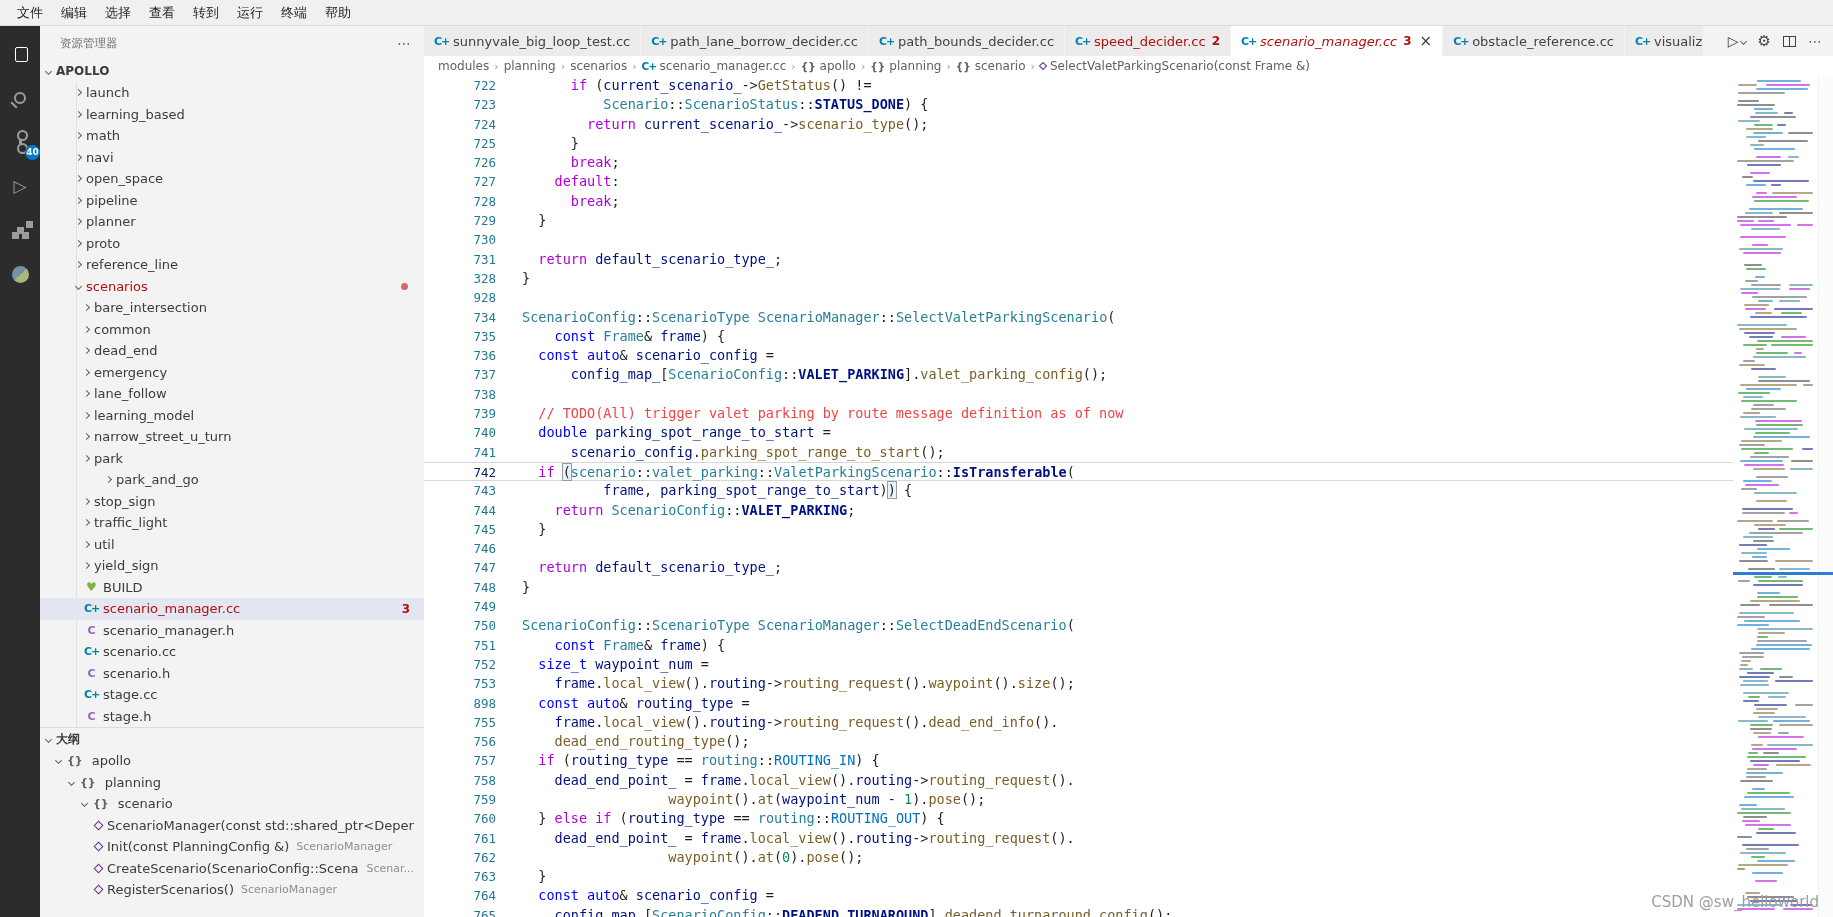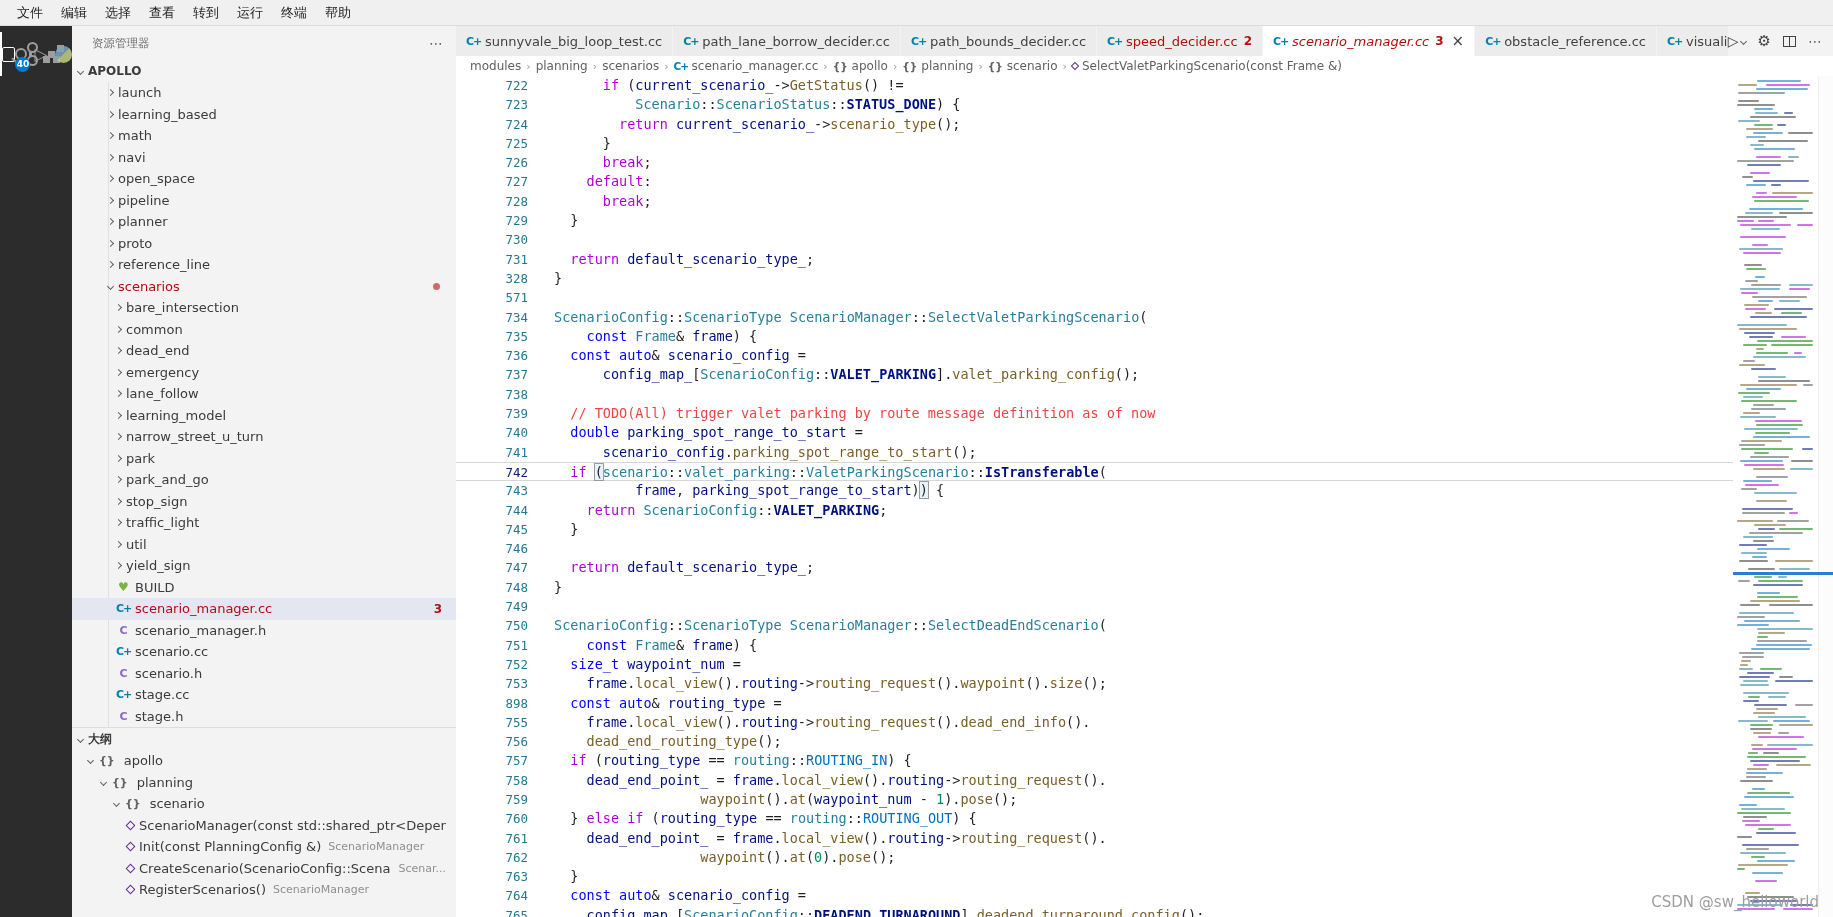--- a/index.html
+++ b/index.html
@@ -7,21 +7,21 @@
   body { font-family:"DejaVu Sans","Liberation Sans",sans-serif; font-size:13px; color:#3b3b3b; background:#fff; }
 
   
   .titlebar { height:26px; background:#f0f0f0; border-bottom:1px solid #dcdcdc; display:flex; align-items:center; padding-left:8px; }
   .menu-item { padding:0 9px; color:#1f1f1f; font-size:13px; cursor:default; }
 
   
   .main { display:flex; height:891px; }
 
   
-  .actbar { width:72px; background:#2c2c2c; display:flex; flex-direction:row; align-items:flex-start; padding-top:6px; flex:none; }
+  .actbar { width:40px; background:#2c2c2c; display:flex; flex-direction:column; align-items:center; padding-top:6px; flex:none; }
   .act { width:48px; height:44px; display:flex; align-items:center; justify-content:center; position:relative; color:#9d9d9d; }
   .act.active { color:#fff; border-left:2px solid #fff; }
   .ic-files { width:13px; height:15px; border:1.5px solid currentColor; border-radius:2px; position:relative; background:#2c2c2c; }
   .ic-files::before { content:""; position:absolute; left:3px; top:-5px; width:13px; height:15px; border:1.5px solid currentColor; border-radius:2px; z-index:-1; }
   .ic-search { width:12px; height:12px; border:2px solid currentColor; border-radius:50%; position:relative; }
   .ic-search::after { content:""; position:absolute; left:-6px; top:10px; width:8px; height:2px; background:currentColor; transform:rotate(45deg); }
   .ic-scm { width:3px; height:16px; background:currentColor; position:relative; border-radius:2px; }
   .ic-scm::before { content:""; position:absolute; left:-2px; top:-4px; width:7px; height:7px; border-radius:50%; background:#2c2c2c; border:2px solid currentColor; }
   .ic-scm::after { content:""; position:absolute; left:-2px; bottom:-4px; width:7px; height:7px; border-radius:50%; background:#2c2c2c; border:2px solid currentColor; }
   .badge { position:absolute; right:4px; bottom:4px; background:#007acc; color:#fff; font-size:9px; line-height:14px; min-width:15px; height:15px; border-radius:8px; text-align:center; font-weight:bold; }
@@ -241,21 +241,21 @@
         <div class="trow" style="padding-left: 44px;">
           <span class="chv right"></span>
           <span class="lbl">narrow_street_u_turn</span>
           <span class="spacer"></span>
         </div>
         <div class="trow" style="padding-left: 44px;">
           <span class="chv right"></span>
           <span class="lbl">park</span>
           <span class="spacer"></span>
         </div>
-        <div class="trow" style="padding-left: 44px;">
+        <div class="trow" style="padding-left: 66px;">
           <span class="chv right"></span>
           <span class="lbl">park_and_go</span>
           <span class="spacer"></span>
         </div>
         <div class="trow" style="padding-left: 44px;">
           <span class="chv right"></span>
           <span class="lbl">stop_sign</span>
           <span class="spacer"></span>
         </div>
         <div class="trow" style="padding-left: 44px;">
@@ -438,21 +438,21 @@
           <div class="line"><span class="ln">723</span><span class="lc"><span class="ig"></span><span class="ig b"></span><span class="ig b"></span><span class="ig b"></span><span class="ig b"></span><span class="tk-t">Scenario</span><span class="tk-p">::</span><span class="tk-t">ScenarioStatus</span><span class="tk-p">::</span><span class="tk-e2">STATUS_DONE</span><span class="tk-p">) {</span></span></div>
           <div class="line"><span class="ln">724</span><span class="lc"><span class="ig"></span><span class="ig b"></span><span class="ig b"></span><span class="ig b"></span><span class="tk-k">return</span><span class="tk-p"> </span><span class="tk-v">current_scenario_</span><span class="tk-p">-&gt;</span><span class="tk-f">scenario_type</span><span class="tk-p">();</span></span></div>
           <div class="line"><span class="ln">725</span><span class="lc"><span class="ig"></span><span class="ig b"></span><span class="ig b"></span><span class="tk-p">}</span></span></div>
           <div class="line"><span class="ln">726</span><span class="lc"><span class="ig"></span><span class="ig b"></span><span class="ig b"></span><span class="tk-k">break</span><span class="tk-p">;</span></span></div>
           <div class="line"><span class="ln">727</span><span class="lc"><span class="ig"></span><span class="ig b"></span><span class="tk-k">default</span><span class="tk-p">:</span></span></div>
           <div class="line"><span class="ln">728</span><span class="lc"><span class="ig"></span><span class="ig b"></span><span class="ig b"></span><span class="tk-k">break</span><span class="tk-p">;</span></span></div>
           <div class="line"><span class="ln">729</span><span class="lc"><span class="ig"></span><span class="tk-p">}</span></span></div>
           <div class="line"><span class="ln">730</span><span class="lc"><span class="ig"></span><span class="ig b"></span></span></div>
           <div class="line"><span class="ln">731</span><span class="lc"><span class="ig"></span><span class="tk-k">return</span><span class="tk-p"> </span><span class="tk-v">default_scenario_type_</span><span class="tk-p">;</span></span></div>
           <div class="line"><span class="ln">328</span><span class="lc"><span class="tk-p">}</span></span></div>
-          <div class="line"><span class="ln">571</span><span class="lc"></span></div>
+          <div class="line"><span class="ln">928</span><span class="lc"></span></div>
           <div class="line"><span class="ln">734</span><span class="lc"><span class="tk-t">ScenarioConfig</span><span class="tk-p">::</span><span class="tk-t">ScenarioType</span><span class="tk-p"> </span><span class="tk-t">ScenarioManager</span><span class="tk-p">::</span><span class="tk-t">SelectValetParkingScenario</span><span class="tk-p">(</span></span></div>
           <div class="line"><span class="ln">735</span><span class="lc"><span class="ig"></span><span class="ig b"></span><span class="tk-s">const</span><span class="tk-p"> </span><span class="tk-t">Frame</span><span class="tk-p">&amp; </span><span class="tk-v">frame</span><span class="tk-p">) {</span></span></div>
           <div class="line"><span class="ln">736</span><span class="lc"><span class="ig"></span><span class="tk-s">const</span><span class="tk-p"> </span><span class="tk-s">auto</span><span class="tk-p">&amp; </span><span class="tk-v">scenario_config</span><span class="tk-p"> =</span></span></div>
           <div class="line"><span class="ln">737</span><span class="lc"><span class="ig"></span><span class="ig b"></span><span class="ig b"></span><span class="tk-v">config_map_</span><span class="tk-p">[</span><span class="tk-t">ScenarioConfig</span><span class="tk-p">::</span><span class="tk-e2">VALET_PARKING</span><span class="tk-p">].</span><span class="tk-f">valet_parking_config</span><span class="tk-p">();</span></span></div>
           <div class="line"><span class="ln">738</span><span class="lc"><span class="ig"></span><span class="ig b"></span></span></div>
           <div class="line"><span class="ln">739</span><span class="lc"><span class="ig"></span><span class="tk-c">// TODO(All) trigger valet parking by route message definition as of now</span></span></div>
           <div class="line"><span class="ln">740</span><span class="lc"><span class="ig"></span><span class="tk-s">double</span><span class="tk-p"> </span><span class="tk-v">parking_spot_range_to_start</span><span class="tk-p"> =</span></span></div>
           <div class="line"><span class="ln">741</span><span class="lc"><span class="ig"></span><span class="ig b"></span><span class="ig b"></span><span class="tk-v">scenario_config</span><span class="tk-p">.</span><span class="tk-f">parking_spot_range_to_start</span><span class="tk-p">();</span></span></div>
           <div class="line cur"><span class="ln">742</span><span class="lc"><span class="ig"></span><span class="tk-k">if</span><span class="tk-p"> </span><span class="tk-p bm">(</span><span class="tk-t">scenario</span><span class="tk-p">::</span><span class="tk-t">valet_parking</span><span class="tk-p">::</span><span class="tk-t">ValetParkingScenario</span><span class="tk-p">::</span><span class="tk-e2">IsTransferable</span><span class="tk-p">(</span></span></div>
           <div class="line"><span class="ln">743</span><span class="lc"><span class="ig"></span><span class="ig b"></span><span class="ig b"></span><span class="ig b"></span><span class="ig b"></span><span class="tk-v">frame</span><span class="tk-p">, </span><span class="tk-v">parking_spot_range_to_start</span><span class="tk-p">)</span><span class="tk-p bm">)</span><span class="tk-p"> {</span></span></div>

